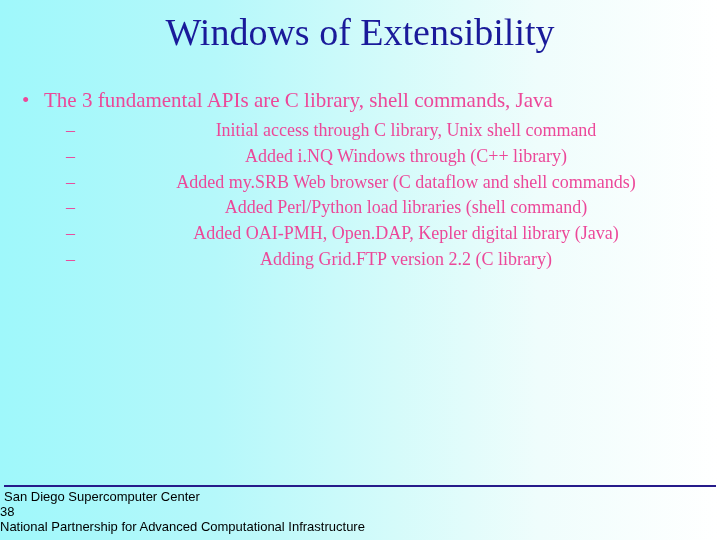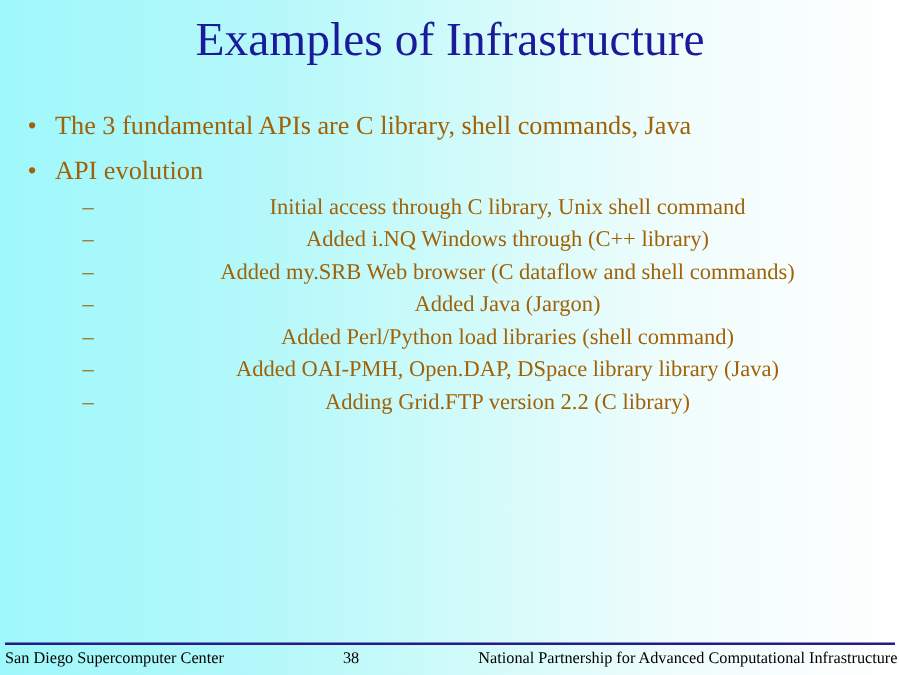--- a/index.html
+++ b/index.html
@@ -20,21 +20,21 @@
     position: relative;
   }
   .title {
     color: #1a1a9a;
     font-size: 38px;
     text-align: center;
     padding-top: 10px;
     font-weight: normal;
   }
   .content {
-    color: #a16207;
+    color: #ec4899;
     font-size: 21px;
     margin-top: 34px;
     padding-left: 22px;
     line-height: 1.22;
   }
   .b1 {
     position: relative;
     padding-left: 22px;
     margin-bottom: 4px;
   }
@@ -75,42 +75,41 @@
   .hr-line {
     height: 2px;
     background: #261b8a;
     margin: 0 4px 2px 4px;
   }
   .footer-row {
     display: flex;
     justify-content: space-between;
     align-items: baseline;
     font-size: 13px;
-    font-family: Liberation Serif, serif;
+    font-family: Liberation Sans, sans-serif;
+    flex-direction: column;
   }
   .footer-left { padding-left: 4px; }
   .footer-center { flex: 0 0 auto; }
   .footer-right { padding-right: 2px; text-align: right; }
 </style>
 </head>
 <body>
 
-<div class="title">Examples of Infrastructure</div>
+<div class="title">Windows of Extensibility</div>
 
 <div class="content">
   <div class="b1">The 3 fundamental APIs are C library, shell commands, Java</div>
 
-  <div class="b1 group2">API evolution</div>
   <div class="sublist">
     <div class="b2">Initial access through C library, Unix shell command</div>
     <div class="b2">Added i.NQ Windows through (C++ library)</div>
     <div class="b2">Added my.SRB Web browser (C dataflow and shell commands)</div>
-    <div class="b2">Added Java (Jargon)</div>
     <div class="b2">Added Perl/Python load libraries (shell command)</div>
-    <div class="b2">Added OAI-PMH, Open.DAP, DSpace library library (Java)</div>
+    <div class="b2">Added OAI-PMH, Open.DAP, Kepler digital library (Java)</div>
     <div class="b2">Adding Grid.FTP version 2.2 (C library)</div>
   </div>
 </div>
 
 <div class="footer">
   <div class="hr-line"></div>
   <div class="footer-row">
     <span class="footer-left">San Diego Supercomputer Center</span>
     <span class="footer-center">38</span>
     <span class="footer-right">National Partnership for Advanced Computational Infrastructure</span>

